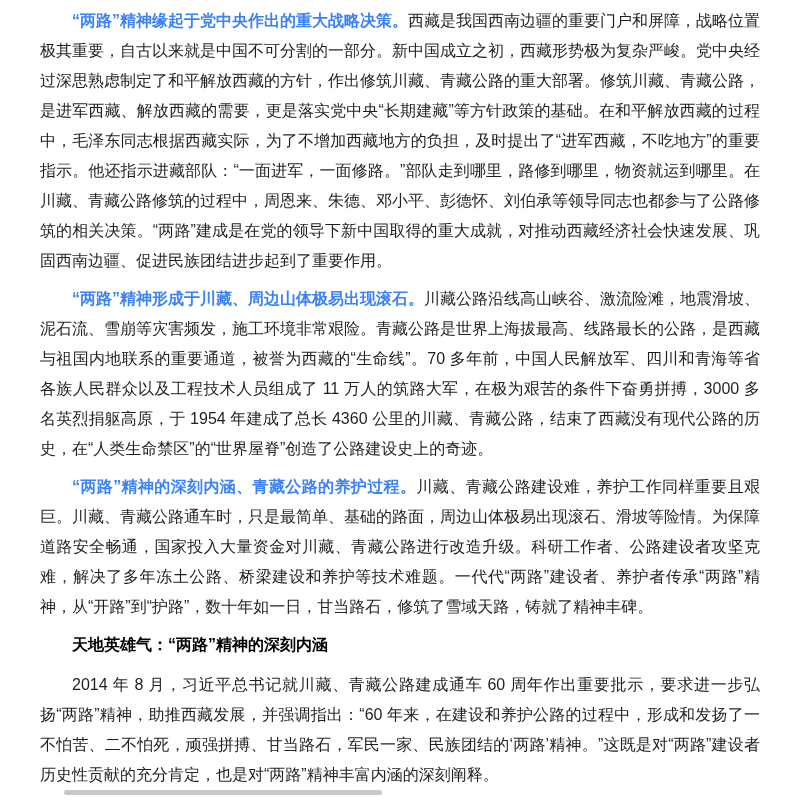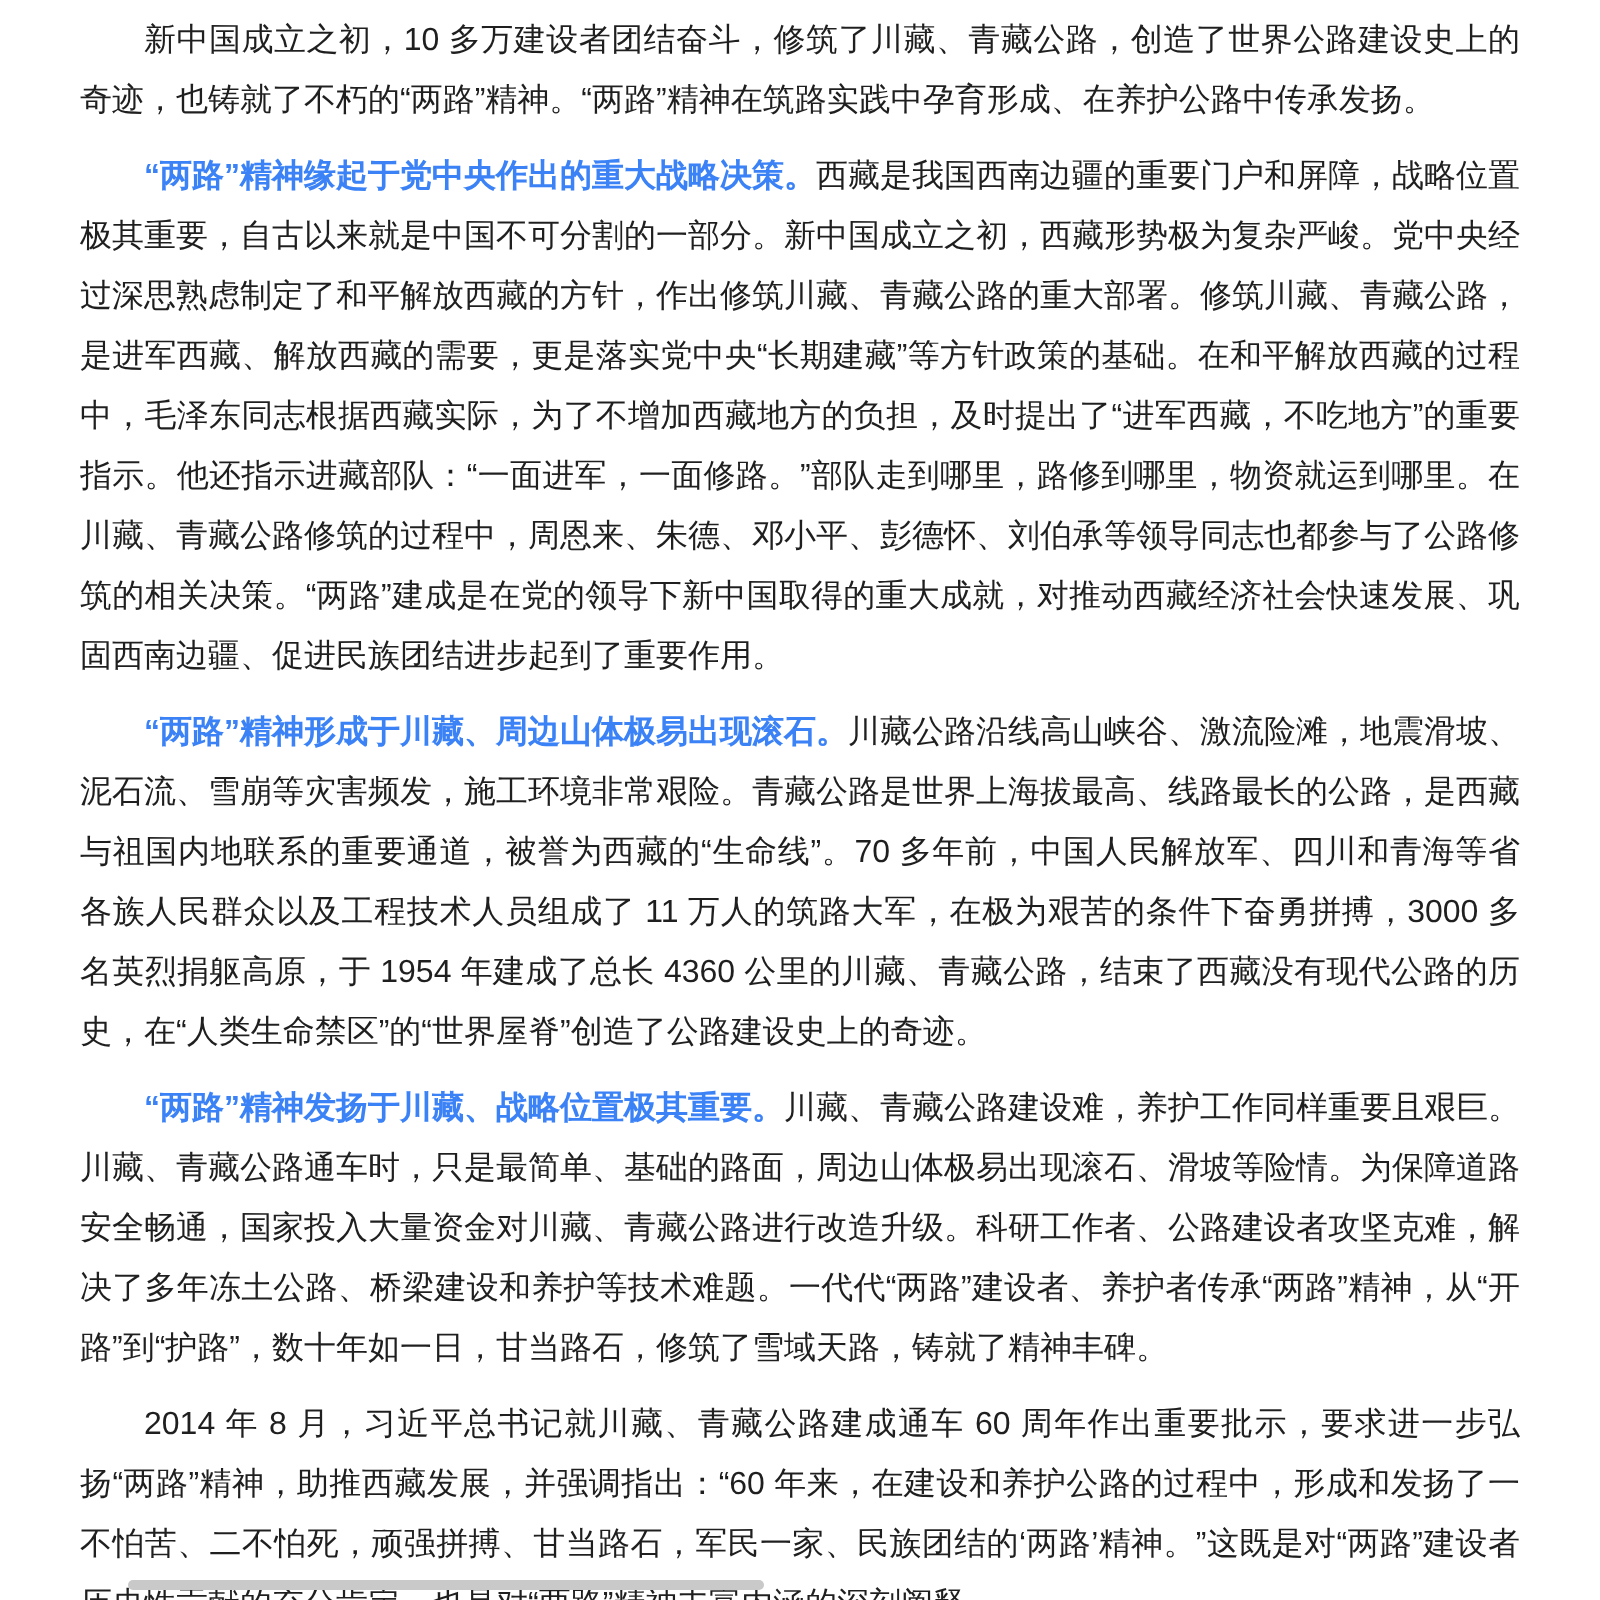--- a/index.html
+++ b/index.html
@@ -49,26 +49,26 @@
     height: 5px;
     border-radius: 3px;
     background: #c9c9c9;
   }
 </style>
 </head>
 <body>
 
 <div class="page">
 
-  <p class="para"><span>新中国成立之初，10 多万建设者团结奋斗，修筑了川藏、青藏公路，创造了世界公路建设史上的奇迹，也铸就了不朽的“两路”精神。“两路”精神在筑路实践中孕育形成、在养护公路中传承发扬。</span></p>
 
   <p class="para"><b class="lead">“两路”精神缘起于党中央作出的重大战略决策。</b><span>西藏是我国西南边疆的重要门户和屏障，战略位置极其重要，自古以来就是中国不可分割的一部分。新中国成立之初，西藏形势极为复杂严峻。党中央经过深思熟虑制定了和平解放西藏的方针，作出修筑川藏、青藏公路的重大部署。修筑川藏、青藏公路，是进军西藏、解放西藏的需要，更是落实党中央“长期建藏”等方针政策的基础。在和平解放西藏的过程中，毛泽东同志根据西藏实际，为了不增加西藏地方的负担，及时提出了“进军西藏，不吃地方”的重要指示。他还指示进藏部队：“一面进军，一面修路。”部队走到哪里，路修到哪里，物资就运到哪里。在川藏、青藏公路修筑的过程中，周恩来、朱德、邓小平、彭德怀、刘伯承等领导同志也都参与了公路修筑的相关决策。“两路”建成是在党的领导下新中国取得的重大成就，对推动西藏经济社会快速发展、巩固西南边疆、促进民族团结进步起到了重要作用。</span></p>
 
   <p class="para"><b class="lead">“两路”精神形成于川藏、周边山体极易出现滚石。</b><span>川藏公路沿线高山峡谷、激流险滩，地震滑坡、泥石流、雪崩等灾害频发，施工环境非常艰险。青藏公路是世界上海拔最高、线路最长的公路，是西藏与祖国内地联系的重要通道，被誉为西藏的“生命线”。70 多年前，中国人民解放军、四川和青海等省各族人民群众以及工程技术人员组成了 11 万人的筑路大军，在极为艰苦的条件下奋勇拼搏，3000 多名英烈捐躯高原，于 1954 年建成了总长 4360 公里的川藏、青藏公路，结束了西藏没有现代公路的历史，在“人类生命禁区”的“世界屋脊”创造了公路建设史上的奇迹。</span></p>
 
-  <p class="para"><b class="lead">“两路”精神发扬于川藏、战略位置极其重要。</b><span>川藏、青藏公路建设难，养护工作同样重要且艰巨。川藏、青藏公路通车时，只是最简单、基础的路面，周边山体极易出现滚石、滑坡等险情。为保障道路安全畅通，国家投入大量资金对川藏、青藏公路进行改造升级。科研工作者、公路建设者攻坚克难，解决了多年冻土公路、桥梁建设和养护等技术难题。一代代“两路”建设者、养护者传承“两路”精神，从“开路”到“护路”，数十年如一日，甘当路石，修筑了雪域天路，铸就了精神丰碑。</span></p>
+  <p class="para"><b class="lead">“两路”精神的深刻内涵、青藏公路的养护过程。</b><span>川藏、青藏公路建设难，养护工作同样重要且艰巨。川藏、青藏公路通车时，只是最简单、基础的路面，周边山体极易出现滚石、滑坡等险情。为保障道路安全畅通，国家投入大量资金对川藏、青藏公路进行改造升级。科研工作者、公路建设者攻坚克难，解决了多年冻土公路、桥梁建设和养护等技术难题。一代代“两路”建设者、养护者传承“两路”精神，从“开路”到“护路”，数十年如一日，甘当路石，修筑了雪域天路，铸就了精神丰碑。</span></p>
 
+  <p class="heading">天地英雄气：“两路”精神的深刻内涵</p>
 
   <p class="para"><span>2014 年 8 月，习近平总书记就川藏、青藏公路建成通车 60 周年作出重要批示，要求进一步弘扬“两路”精神，助推西藏发展，并强调指出：“60 年来，在建设和养护公路的过程中，形成和发扬了一不怕苦、二不怕死，顽强拼搏、甘当路石，军民一家、民族团结的‘两路’精神。”这既是对“两路”建设者历史性贡献的充分肯定，也是对“两路”精神丰富内涵的深刻阐释。</span></p>
 
 </div>
 
 <div class="hscrollbar"></div>
 
 </body></html>

